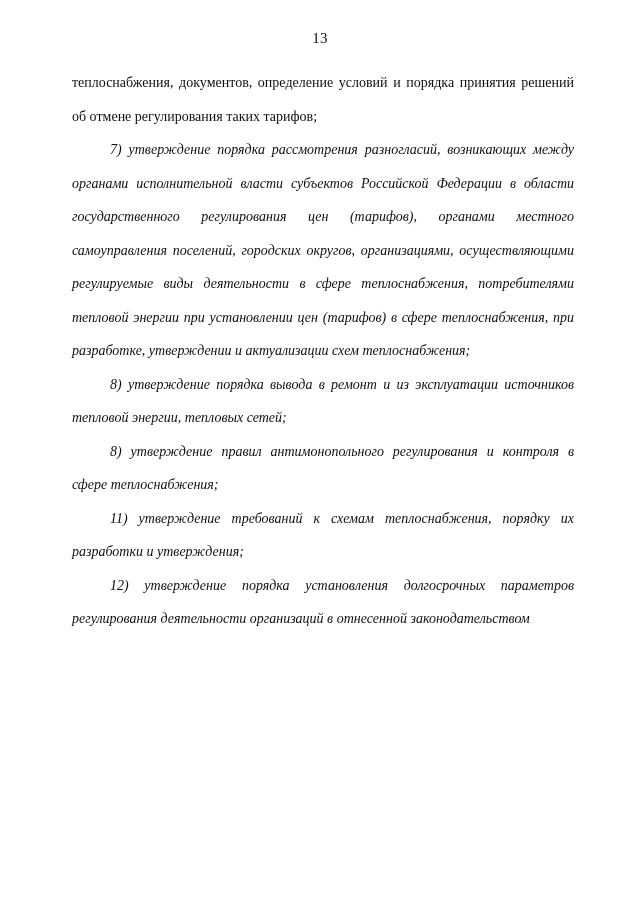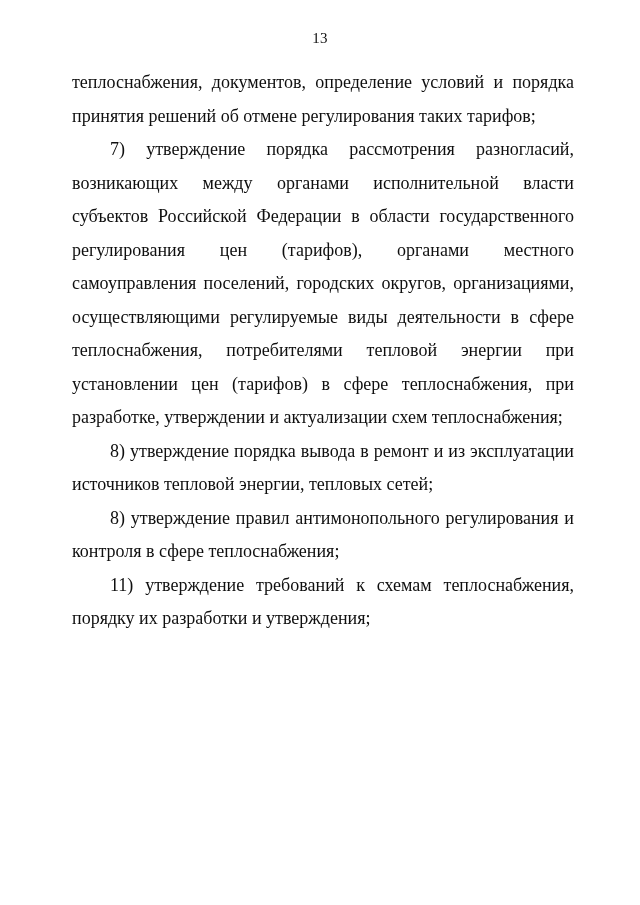--- a/index.html
+++ b/index.html
@@ -32,29 +32,30 @@
     letter-spacing: 0.2px;
   }
   .body-text {
     position: absolute;
     top: 66px;
     left: 72px;
     width: 502px;
   }
   p.para {
     margin: 0 0 0 0;
-    font-size: 18px;
+    font-size: 14px;
     line-height: 33.5px;
     text-align: justify;
     text-justify: inter-word;
     text-indent: 0;
     hyphens: none;
   }
   p.para.indent {
     text-indent: 38px;
+    font-style: italic;
   }
 </style>
 </head>
 <body>
 
 <div class="page">
 
   <div class="page-number">13</div>
 
   <div class="body-text">
@@ -63,15 +64,16 @@
 
     <p class="para indent">7) утверждение порядка рассмотрения разногласий, возникающих между органами исполнительной власти субъектов Российской Федерации в области государственного регулирования цен (тарифов), органами местного самоуправления поселений, городских округов, организациями, осуществляющими регулируемые виды деятельности в сфере теплоснабжения, потребителями тепловой энергии при установлении цен (тарифов) в сфере теплоснабжения, при разработке, утверждении и актуализации схем теплоснабжения;</p>
 
 
     <p class="para indent">8) утверждение порядка вывода в ремонт и из эксплуатации источников тепловой энергии, тепловых сетей;</p>
 
     <p class="para indent">8) утверждение правил антимонопольного регулирования и контроля в сфере теплоснабжения;</p>
 
     <p class="para indent">11) утверждение требований к схемам теплоснабжения, порядку их разработки и утверждения;</p>
 
+    <p class="para indent">12) утверждение порядка установления долгосрочных параметров регулирования деятельности организаций в отнесенной законодательством</p>
 
   </div>
 </div>
 
 </body></html>

